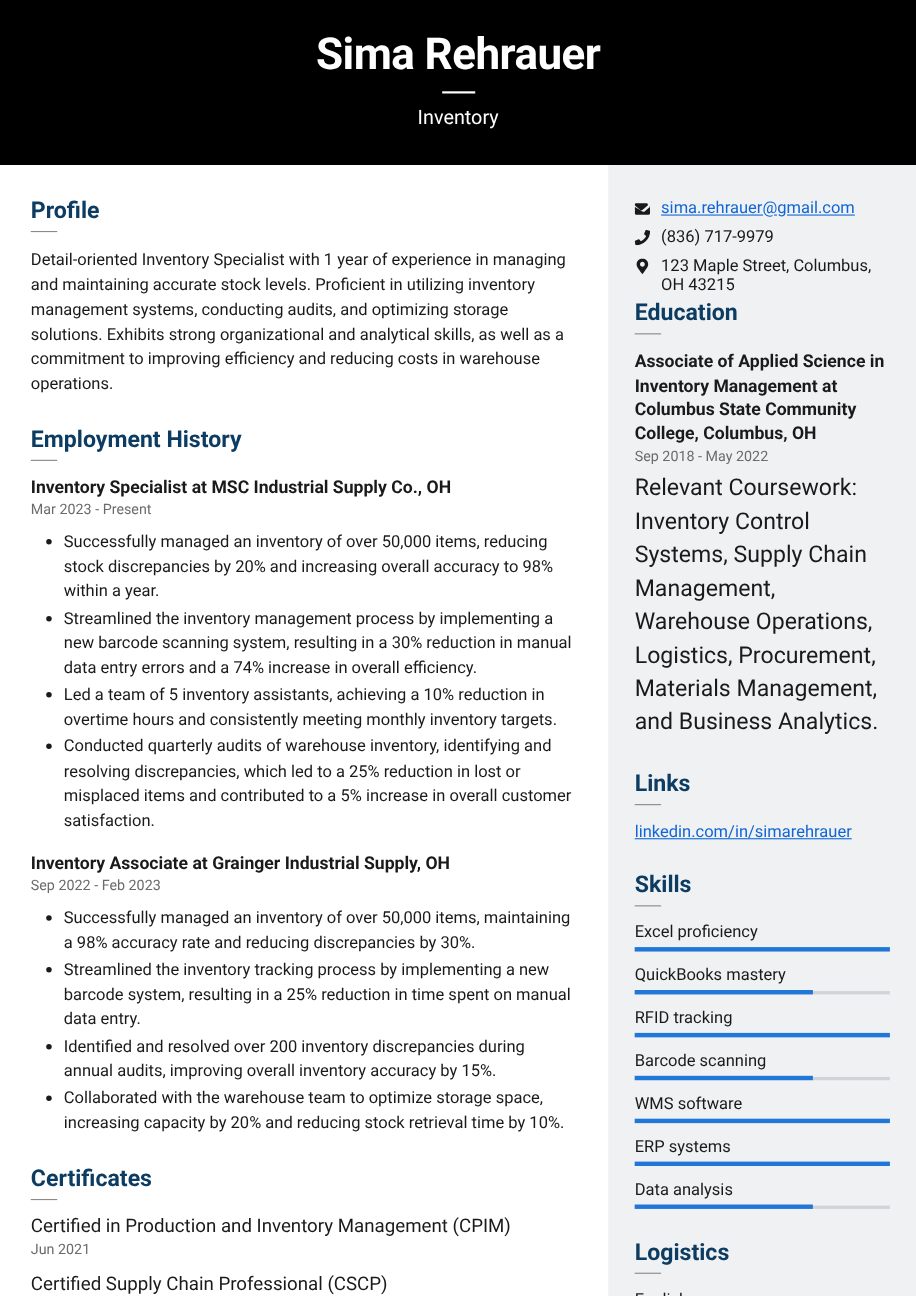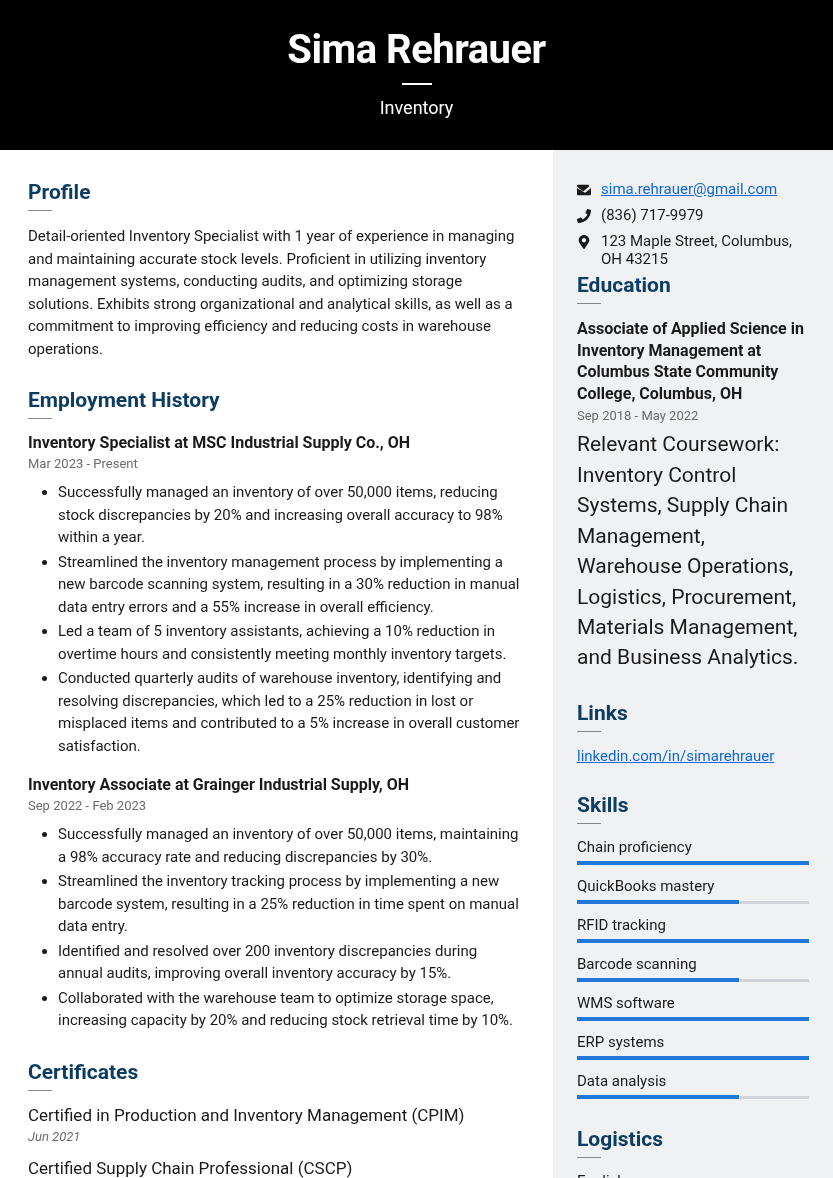--- a/index.html
+++ b/index.html
@@ -16,21 +16,21 @@
 .underline { width: 24px; height: 1px; background: #888; margin-bottom: 14px; }
 .sect { margin-bottom: 28px; }
 .profile-text { font-size: 15px; line-height: 1.5; color: #1a1a1a; }
 .job { margin-bottom: 18px; }
 .job-title { font-size: 16px; font-weight: 700; color: #1a1a1a; margin-bottom: 4px; }
 .job-date { font-size: 13px; color: #6b6b6b; margin-bottom: 10px; }
 ul { list-style: disc; padding-left: 30px; }
 ul li { font-size: 15px; line-height: 1.5; margin-bottom: 2px; }
 .cert { margin-bottom: 14px; }
 .cert-title { font-size: 17px; font-weight: 400; margin-bottom: 4px; }
-.cert-date { font-size: 13px; color: #6b6b6b; font-style: italic; }
+.cert-date { font-size: 13px; color: #6b6b6b; }
 .contact { }
 .contact-row { display: flex; align-items: flex-start; gap: 10px; margin-bottom: 5px; font-size: 15px; }
 .contact-row .icon { width: 14px; flex-shrink: 0; margin-top: 3px; }
 .contact-row a { color: #1066d6; text-decoration: underline; }
 .link { color: #1066d6; text-decoration: underline; font-size: 15px; }
 .edu-title { font-size: 16px; font-weight: 700; line-height: 1.35; margin-bottom: 4px; }
 .edu-date { font-size: 13px; color: #6b6b6b; margin-bottom: 6px; }
 .edu-text { font-size: 21px; line-height: 1.45; }
 .skill { margin-bottom: 12px; }
 .skill-name { font-size: 15px; margin-bottom: 6px; }
@@ -59,21 +59,21 @@
 
     <div class="sect">
       <h2>Employment History</h2>
       <div class="underline"></div>
       <div id="jobs">
           <div class="job">
             <div class="job-title">Inventory Specialist at MSC Industrial Supply Co., OH</div>
             <div class="job-date">Mar 2023 - Present</div>
             <ul>
               <li>Successfully managed an inventory of over 50,000 items, reducing stock discrepancies by 20% and increasing overall accuracy to 98% within a year.</li>
-              <li>Streamlined the inventory management process by implementing a new barcode scanning system, resulting in a 30% reduction in manual data entry errors and a 55% increase in overall efficiency.</li>
+              <li>Streamlined the inventory management process by implementing a new barcode scanning system, resulting in a 30% reduction in manual data entry errors and a 74% increase in overall efficiency.</li>
               <li>Led a team of 5 inventory assistants, achieving a 10% reduction in overtime hours and consistently meeting monthly inventory targets.</li>
               <li>Conducted quarterly audits of warehouse inventory, identifying and resolving discrepancies, which led to a 25% reduction in lost or misplaced items and contributed to a 5% increase in overall customer satisfaction.</li>
             </ul>
           </div>
           <div class="job">
             <div class="job-title">Inventory Associate at Grainger Industrial Supply, OH</div>
             <div class="job-date">Sep 2022 - Feb 2023</div>
             <ul>
               <li>Successfully managed an inventory of over 50,000 items, maintaining a 98% accuracy rate and reducing discrepancies by 30%.</li>
               <li>Streamlined the inventory tracking process by implementing a new barcode system, resulting in a 25% reduction in time spent on manual data entry.</li>
@@ -135,21 +135,21 @@
       <h2 class="side-h2">Links</h2>
       <div class="underline"></div>
       <a href="#" class="link">linkedin.com/in/simarehrauer</a>
     </div>
 
     <div class="sect">
       <h2 class="side-h2">Skills</h2>
       <div class="underline"></div>
       <div id="skills-list">
           <div class="skill">
-            <div class="skill-name">Chain proficiency</div>
+            <div class="skill-name">Excel proficiency</div>
             <div class="skill-bar">
               <div class="skill-fill" style="width: 100%;"></div>
             </div>
           </div>
           <div class="skill">
             <div class="skill-name">QuickBooks mastery</div>
             <div class="skill-bar">
               <div class="skill-fill" style="width: 70%;"></div>
             </div>
           </div>

